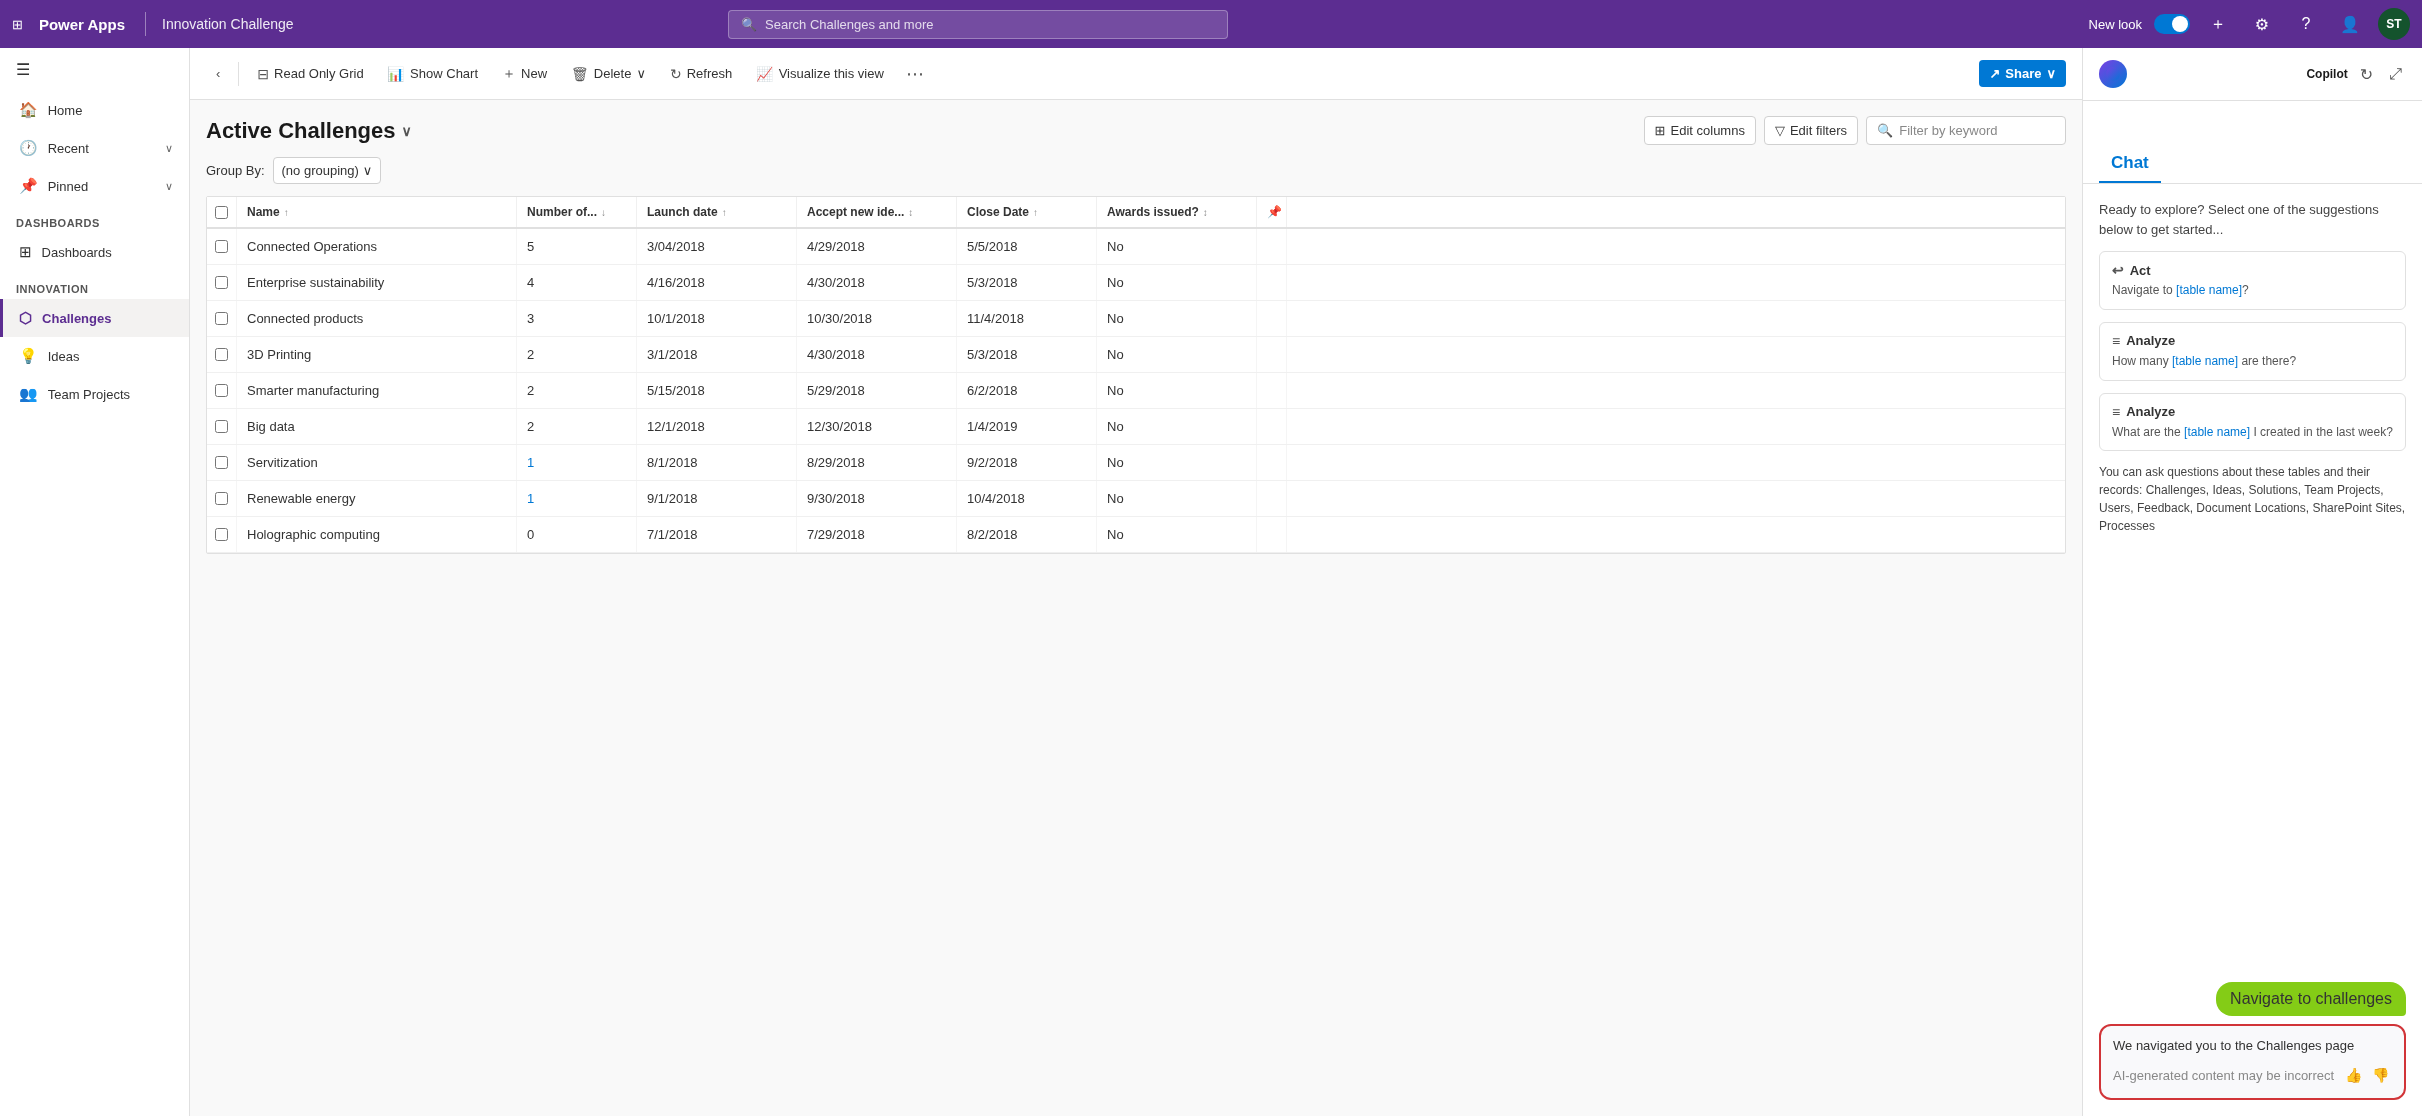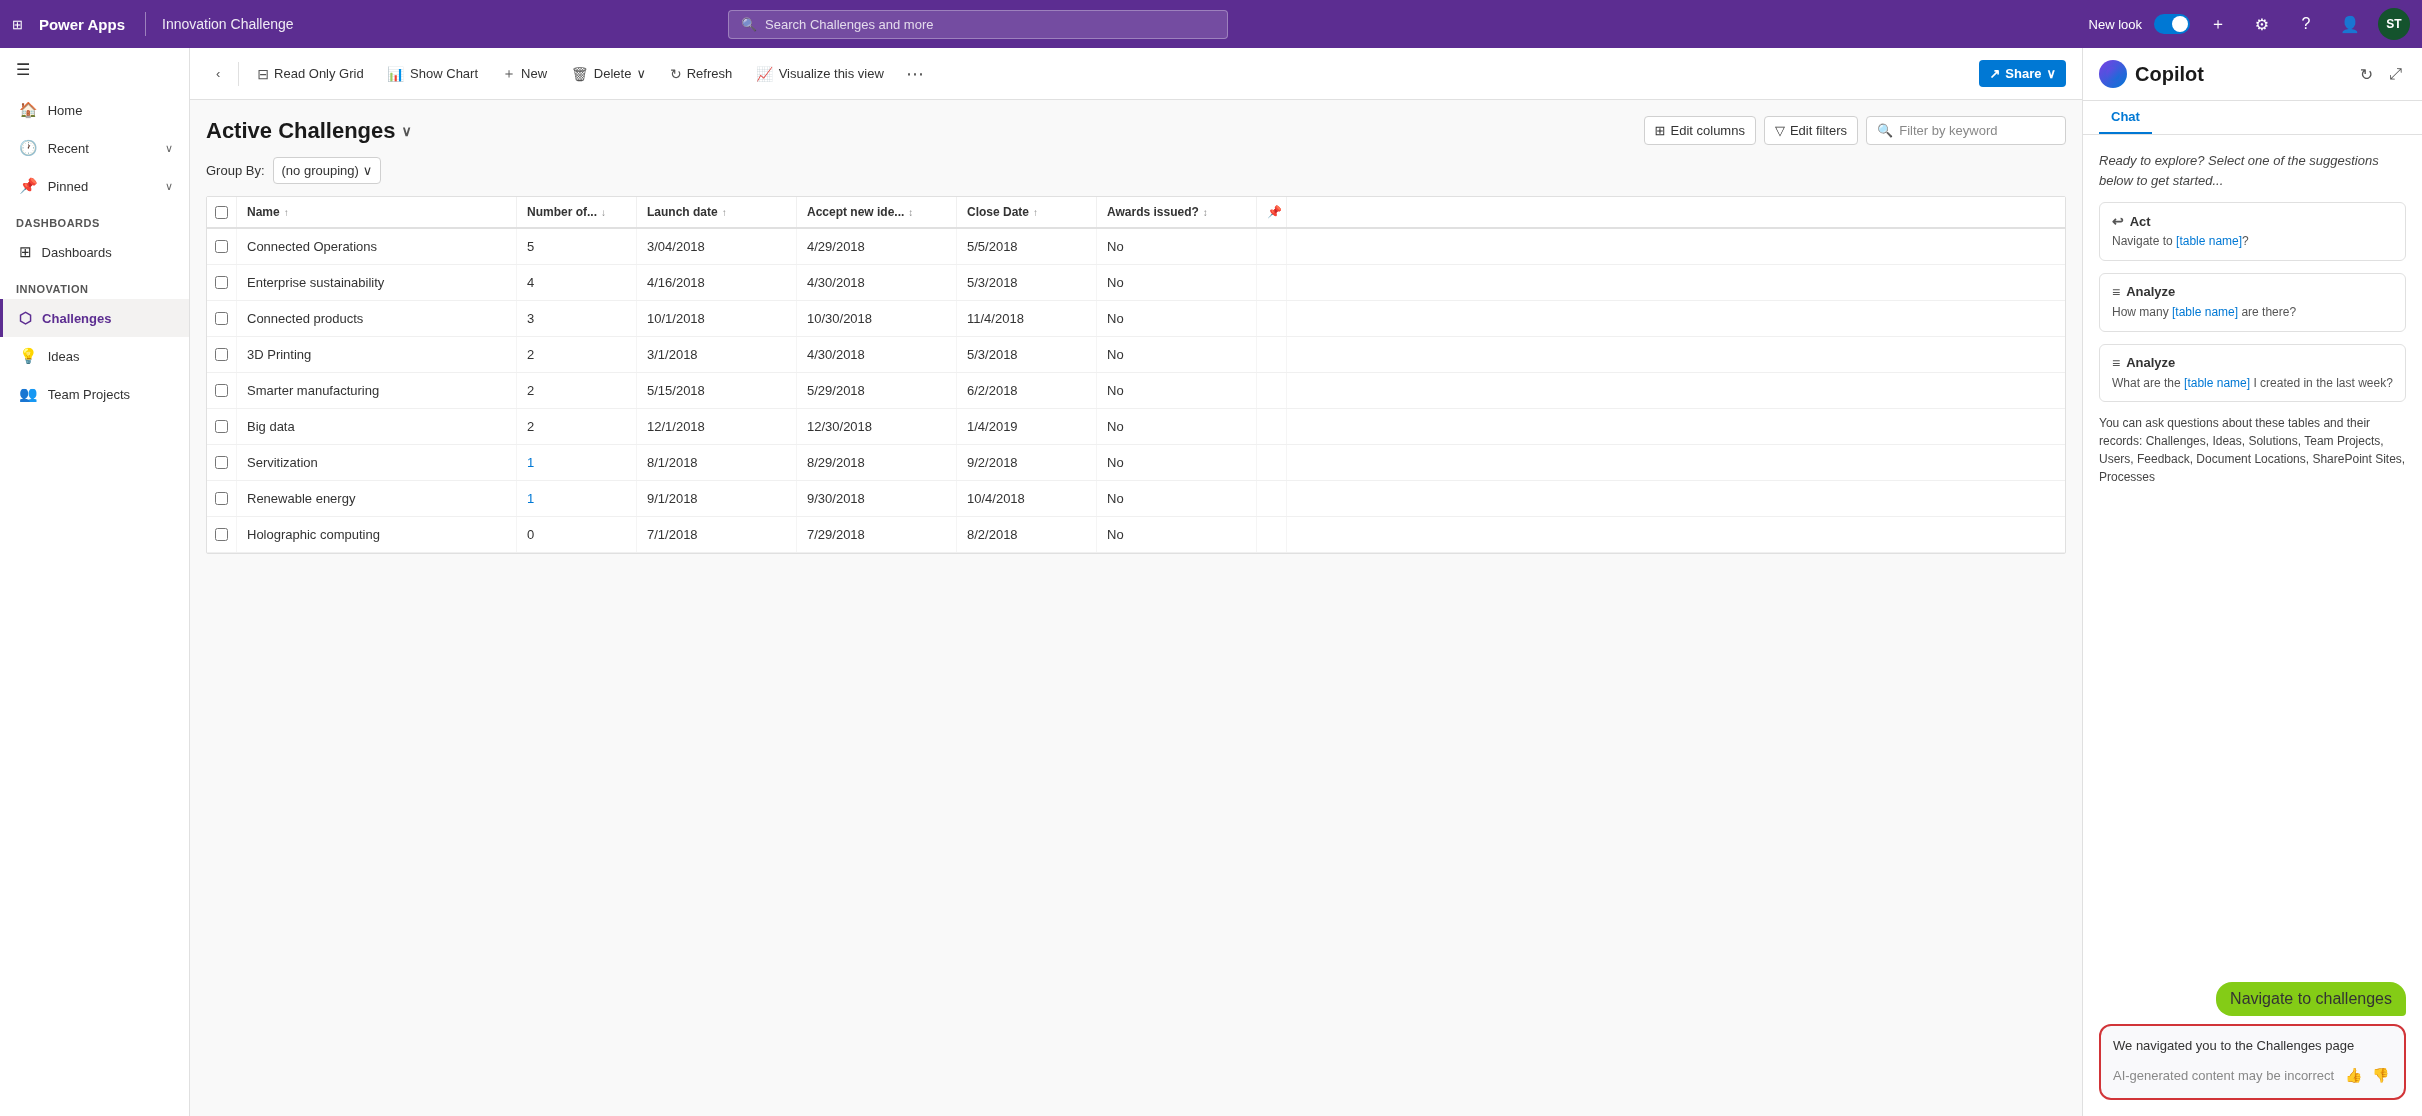--- a/index.html
+++ b/index.html
@@ -283,61 +283,62 @@
       gap: 8px;
     }
     .copilot-logo {
       width: 28px; height: 28px;
       background: linear-gradient(135deg, #7B3FE4, #0078d4);
       border-radius: 50%;
       display: flex; align-items: center; justify-content: center;
       font-size: 14px;
     }
     .copilot-title {
-      font-size: 20px;
+      font-size: 12px;
       font-weight: 700;
       color: #1a1a1a;
       flex: 1;
+      text-align: right;
     }
     .copilot-icon-btn {
       cursor: pointer;
       color: #555;
       font-size: 16px;
       padding: 4px;
     }
     .copilot-tabs {
       display: flex;
       border-bottom: 1px solid #e0e0e0;
       padding: 0 16px;
     }
     .copilot-tab {
       padding: 8px 12px;
-      font-size: 13px;
+      font-size: 17px;
       cursor: pointer;
       color: #555;
       border-bottom: 2px solid transparent;
+      margin-top: 44px;
     }
     .copilot-tab.active {
       color: #0078d4;
       border-bottom-color: #0078d4;
       font-weight: 600;
     }
     .copilot-body {
       flex: 1;
       overflow-y: auto;
       padding: 16px;
       display: flex;
       flex-direction: column;
       gap: 12px;
     }
     .copilot-intro {
       font-size: 13px;
       color: #444;
       line-height: 1.5;
-      font-style: italic;
     }
     .suggestion-card {
       border: 1px solid #e0e0e0;
       border-radius: 6px;
       padding: 10px 12px;
       cursor: pointer;
       background: white;
     }
     .suggestion-label {
       display: flex;

